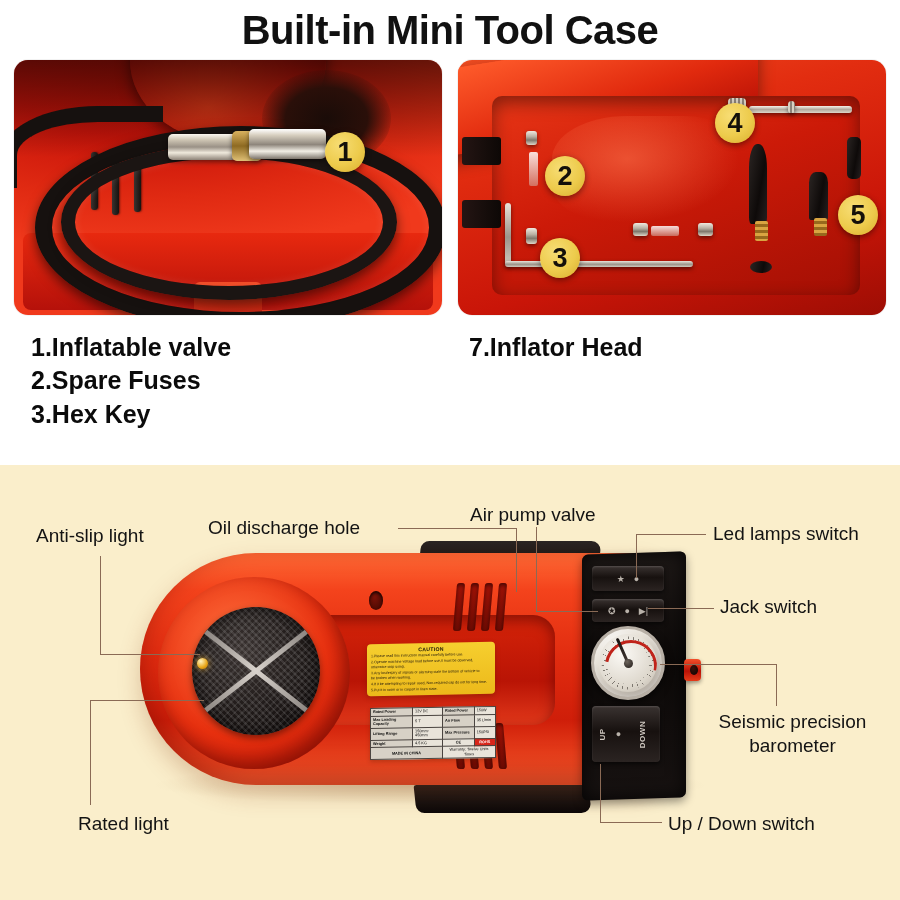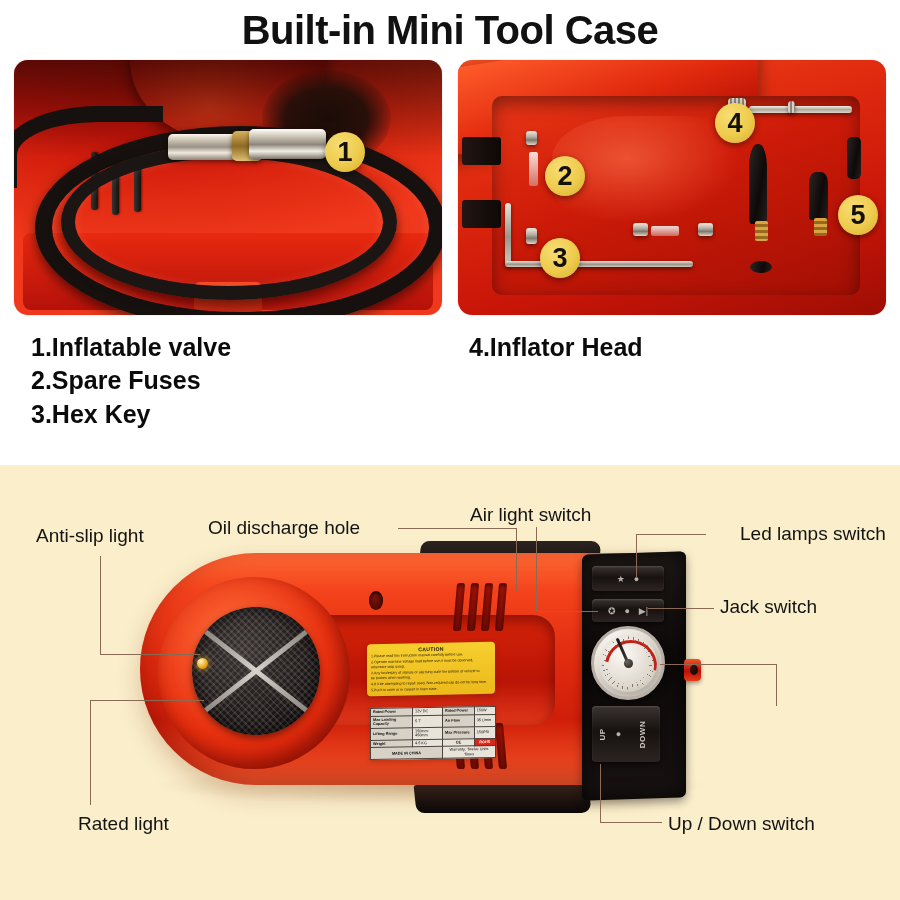--- a/index.html
+++ b/index.html
@@ -432,21 +432,21 @@
   <div class="badge" style="left:838px;top:195px;width:40px;height:40px;font-size:27px;">
     <span>5</span>
   </div>
 
   <div class="caption-col" id="caption-left">
     <div>1.Inflatable valve</div>
     <div>2.Spare Fuses</div>
     <div>3.Hex Key</div>
   </div>
   <div class="caption-col" id="caption-right">
-    <div>4.Inflator Head</div>
+    <div>7.Inflator Head</div>
   </div>
 
   <div class="bottom-cream"></div>
 
   <div class="machine">
     <div class="m-shadow"></div>
     <div class="m-topblack"></div>
     <div class="m-botblack"></div>
     <div class="m-body"></div>
     <div class="m-waist"></div>
@@ -563,19 +563,20 @@
   <div class="leader v" style="left:776px;top:664px;height:42px;"></div>
 
   <div class="leader v" style="left:90px;top:700px;height:105px;"></div>
   <div class="leader h" style="left:90px;top:700px;width:114px;"></div>
 
   <div class="leader h" style="left:600px;top:822px;width:62px;"></div>
   <div class="leader v" style="left:600px;top:764px;height:58px;"></div>
 
   <div class="lbl" style="left:36px;top:524px;">Anti-slip light</div>
   <div class="lbl" style="left:208px;top:516px;text-align:right;">Oil discharge hole</div>
-  <div class="lbl" style="left:470px;top:503px;">Air light switch</div>
-  <div class="lbl" style="left:740px;top:522px;">Led lamps switch</div>
+  <div class="lbl" style="left:470px;top:503px;">Air pump valve</div>
+  <div class="lbl" style="left:713px;top:522px;">Led lamps switch</div>
   <div class="lbl" style="left:720px;top:595px;">Jack switch</div>
+  <div class="lbl two" style="left:700px;top:710px;width:185px;">Seismic precision barometer</div>
   <div class="lbl" style="left:78px;top:812px;">Rated light</div>
   <div class="lbl" style="left:668px;top:812px;">Up / Down switch</div>
 
 </div>
 
 </body></html>

